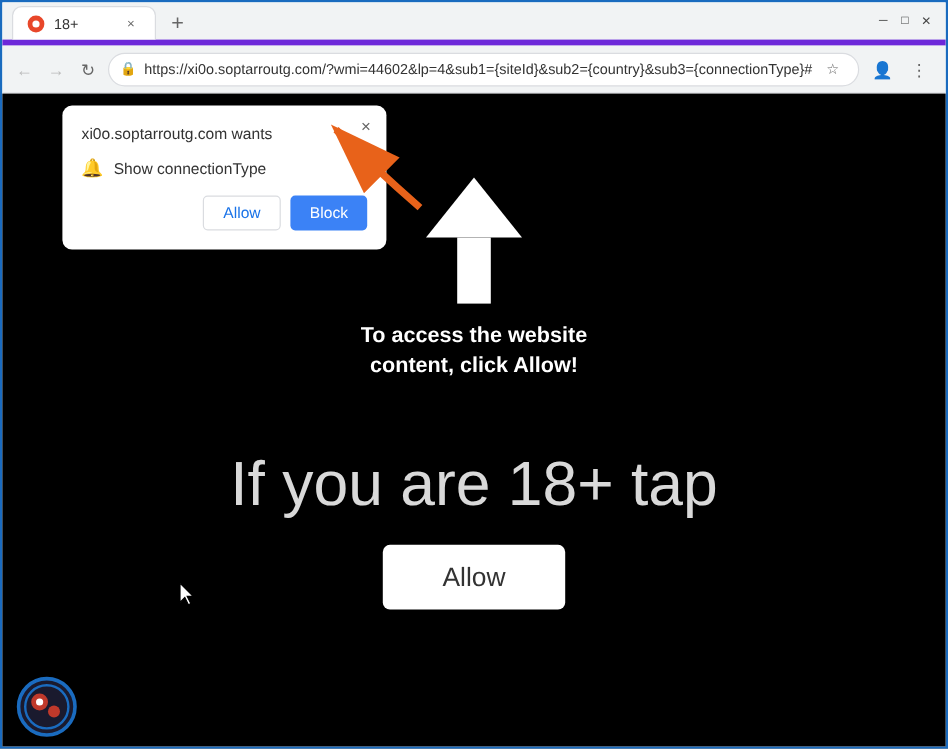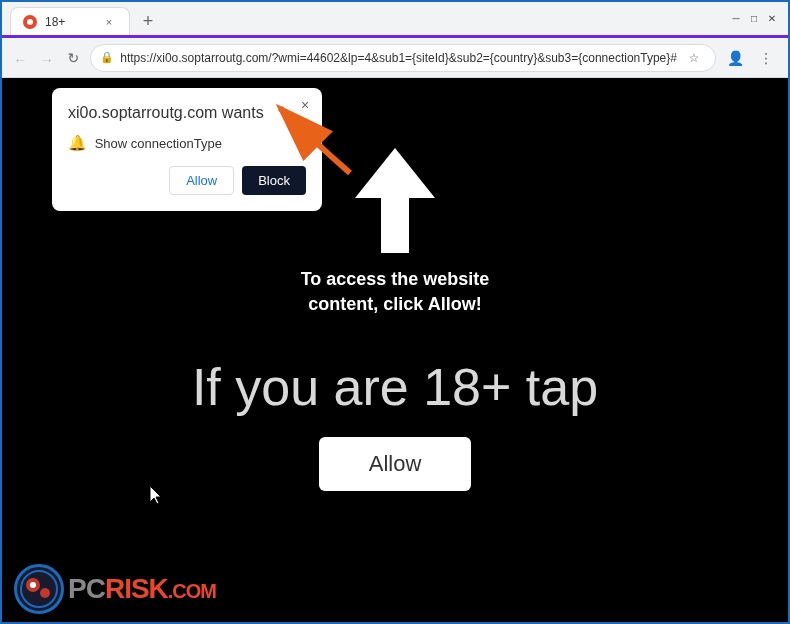--- a/index.html
+++ b/index.html
@@ -15,21 +15,21 @@
       flex-direction: column;
     }
 
     
     .title-bar {
       background: #f1f3f4;
       height: 36px;
       display: flex;
       align-items: center;
       padding: 0 8px;
-      border-bottom: 3px solid #6d28d9;
+      border-bottom: 5px solid #6d28d9;
       flex-shrink: 0;
     }
     .tab-area {
       display: flex;
       align-items: flex-end;
       flex: 1;
       height: 100%;
       padding-top: 6px;
     }
     .tab {
@@ -176,21 +176,21 @@
       position: absolute;
       top: 8px;
       right: 8px;
       width: 18px; height: 18px;
       display: flex; align-items: center; justify-content: center;
       font-size: 14px;
       color: #666;
       cursor: pointer;
     }
     .popup-title {
-      font-size: 16px;
+      font-size: 13px;
       color: #333;
       font-weight: 500;
       margin-bottom: 12px;
       padding-right: 20px;
     }
     .popup-item {
       display: flex;
       align-items: center;
       gap: 8px;
       font-size: 13px;
@@ -211,21 +211,21 @@
       background: #fff;
       border: 1px solid #dadce0;
       border-radius: 4px;
       font-size: 13px;
       color: #1a73e8;
       cursor: pointer;
       font-weight: 500;
     }
     .btn-block {
       padding: 6px 16px;
-      background: #0f172a;
+      background: #3b82f6;
       border: none;
       border-radius: 4px;
       font-size: 13px;
       color: #fff;
       cursor: pointer;
       font-weight: 500;
       text-align: center;
     }
 
     
@@ -264,21 +264,21 @@
       text-align: center;
       margin-top: 14px;
       line-height: 1.4;
     }
 
     .if-you-text {
       color: #fff;
       font-size: 52px;
       font-weight: 500;
       text-align: center;
-      margin-top: 40px;
+      margin-top: 57px;
       opacity: 0.85;
     }
 
     
     .allow-cta-btn {
       background: #fff;
       border: none;
       border-radius: 6px;
       padding: 14px 50px;
       font-size: 22px;
@@ -428,19 +428,16 @@
 
     <div class="pcrisk-watermark">
       <div class="pcrisk-logo-circle">
         <svg width="40" height="40" viewBox="0 0 40 40">
           <circle cx="20" cy="20" r="18" fill="#1a1a2e" stroke="#1a6bbf" stroke-width="2"></circle>
           <circle cx="14" cy="16" r="7" fill="#c0392b"></circle>
           <circle cx="26" cy="24" r="5" fill="#c0392b"></circle>
           <circle cx="14" cy="16" r="3" fill="#fff"></circle>
         </svg>
       </div>
-      <div class="pcrisk-text">
-        <span>PC</span><span class="risk">RISK</span><span style="color:#e8472a; font-size:20px;">.COM</span>
-      </div>
     </div>
 
   </div>
 </div>
 
 </body></html>

